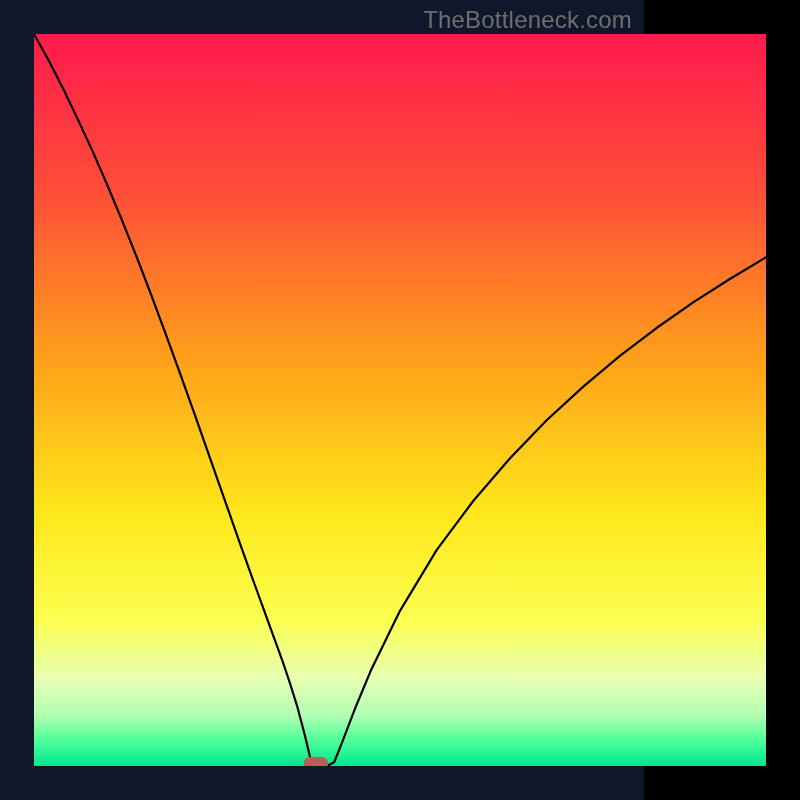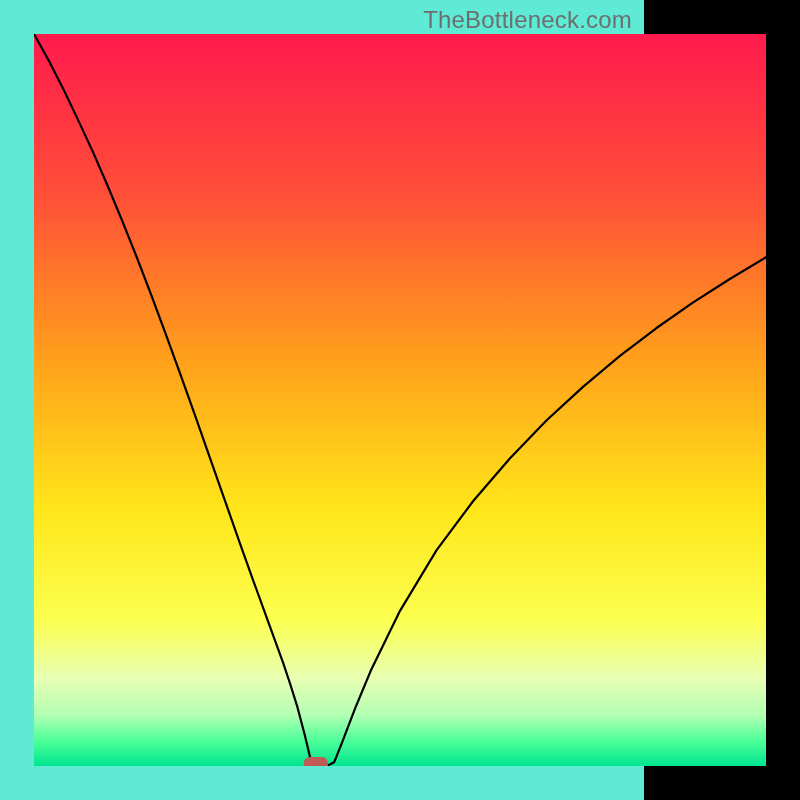--- a/index.html
+++ b/index.html
@@ -8,21 +8,21 @@
     width: 800px;
     height: 800px;
     overflow: hidden;
     font-family: Arial, Helvetica, sans-serif;
     background: #000;
   }
   .frame {
     position: relative;
     width: 644px;
     height: 800px;
-    background: #5eead4;
+    background: #0f172a;
   }
   .plot-area {
     position: absolute;
     left: 34px;
     top: 34px;
     width: 732px;
     height: 732px;
     overflow: hidden;
   }
   .watermark {

